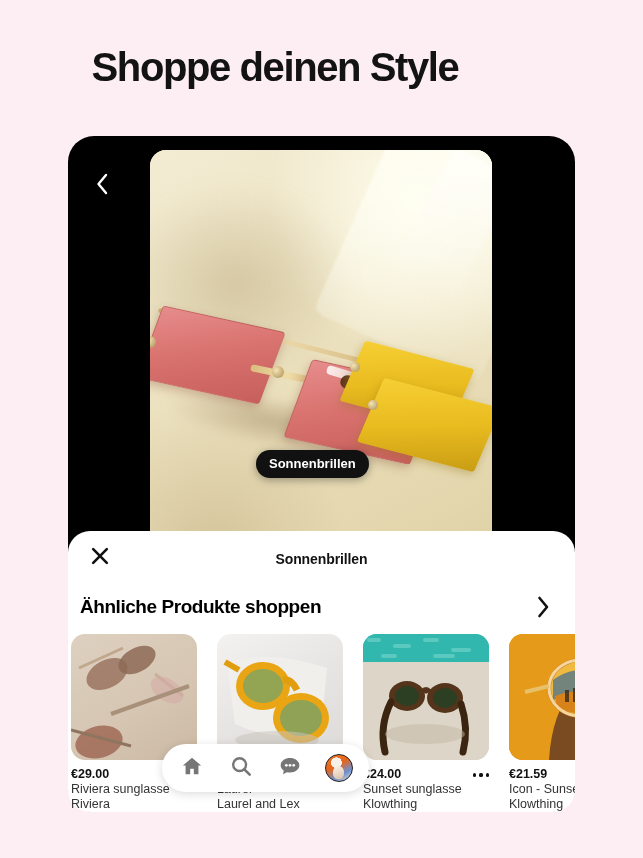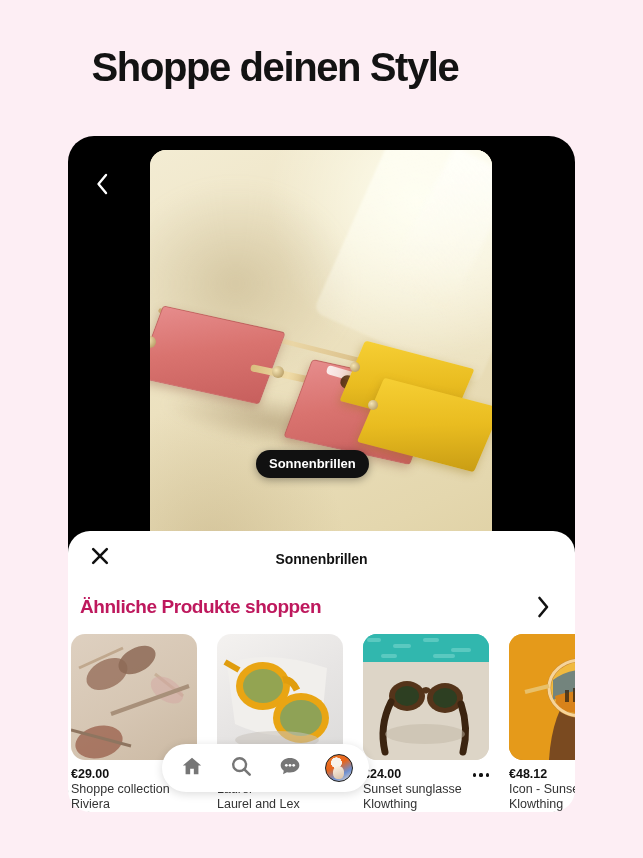--- a/index.html
+++ b/index.html
@@ -269,21 +269,21 @@
     position: relative;
     display: flex;
     align-items: center;
     justify-content: space-between;
     padding: 0 20px 0 12px;
     height: 42px;
   }
   .section-title {
     font-size: 19px;
     font-weight: 700;
-    color: #be185d;
+    color: #000000;
     letter-spacing: -0.45px;
   }
   .section-chevron {
     display: flex;
     align-items: center;
     justify-content: center;
     width: 24px;
     height: 24px;
   }
 
@@ -510,21 +510,21 @@
           <path d="M0 96 L60 112" stroke="#8e7560" stroke-width="3"></path>
         </svg>
       </div>
       <div class="product-meta">
         <div class="dots-icon">
             <i></i>
             <i></i>
             <i></i>
           </div>
         <div class="product-price">€29.00</div>
-        <div class="product-name">Shoppe collection</div>
+        <div class="product-name">Riviera sunglasse</div>
         <div class="product-brand">Riviera</div>
       </div>
     </div>
 
     <div class="product">
       <div class="product-img pi2">
         <svg viewBox="0 0 126 126" width="126" height="126">
           <path d="M10 30 Q 50 14 110 34 L104 96 Q 60 110 18 90 Z" fill="#f1efec"></path>
           <ellipse cx="46" cy="52" rx="27" ry="24" fill="#e9a513"></ellipse>
           <ellipse cx="46" cy="52" rx="20" ry="17" fill="#93a452"></ellipse>
@@ -597,21 +597,21 @@
             <rect x="72" y="54" width="4" height="14"></rect>
               <rect x="80" y="56" width="4" height="12"></rect>
           </g>
           <ellipse cx="72" cy="54" rx="32" ry="28" fill="none" stroke="#f6d49a" stroke-width="3"></ellipse>
           <path d="M40 52 L16 58" stroke="#e8c06a" stroke-width="4"></path>
           <ellipse cx="100" cy="104" rx="12" ry="9" fill="#6b4020" opacity="0.7"></ellipse>
         </svg>
       </div>
       <div class="product-meta">
 
-        <div class="product-price">€48.12</div>
+        <div class="product-price">€21.59</div>
         <div class="product-name">Icon - Sunset mirro</div>
         <div class="product-brand">Klowthing</div>
       </div>
     </div>
 
   </div>
 </div>
 
 <div class="nav-bar">
   <div class="nav-item">

